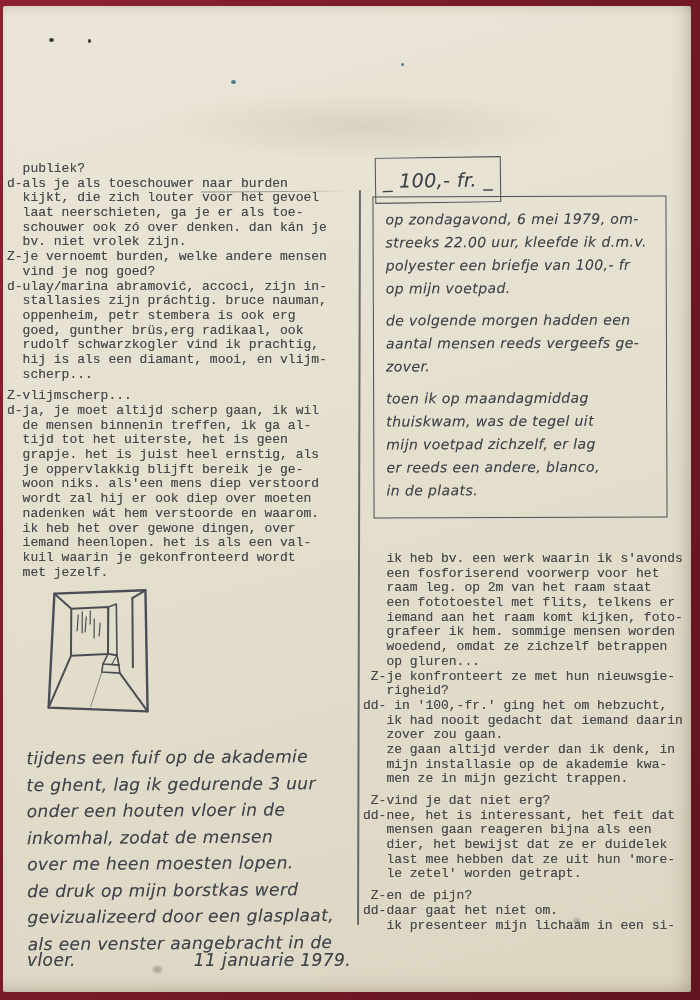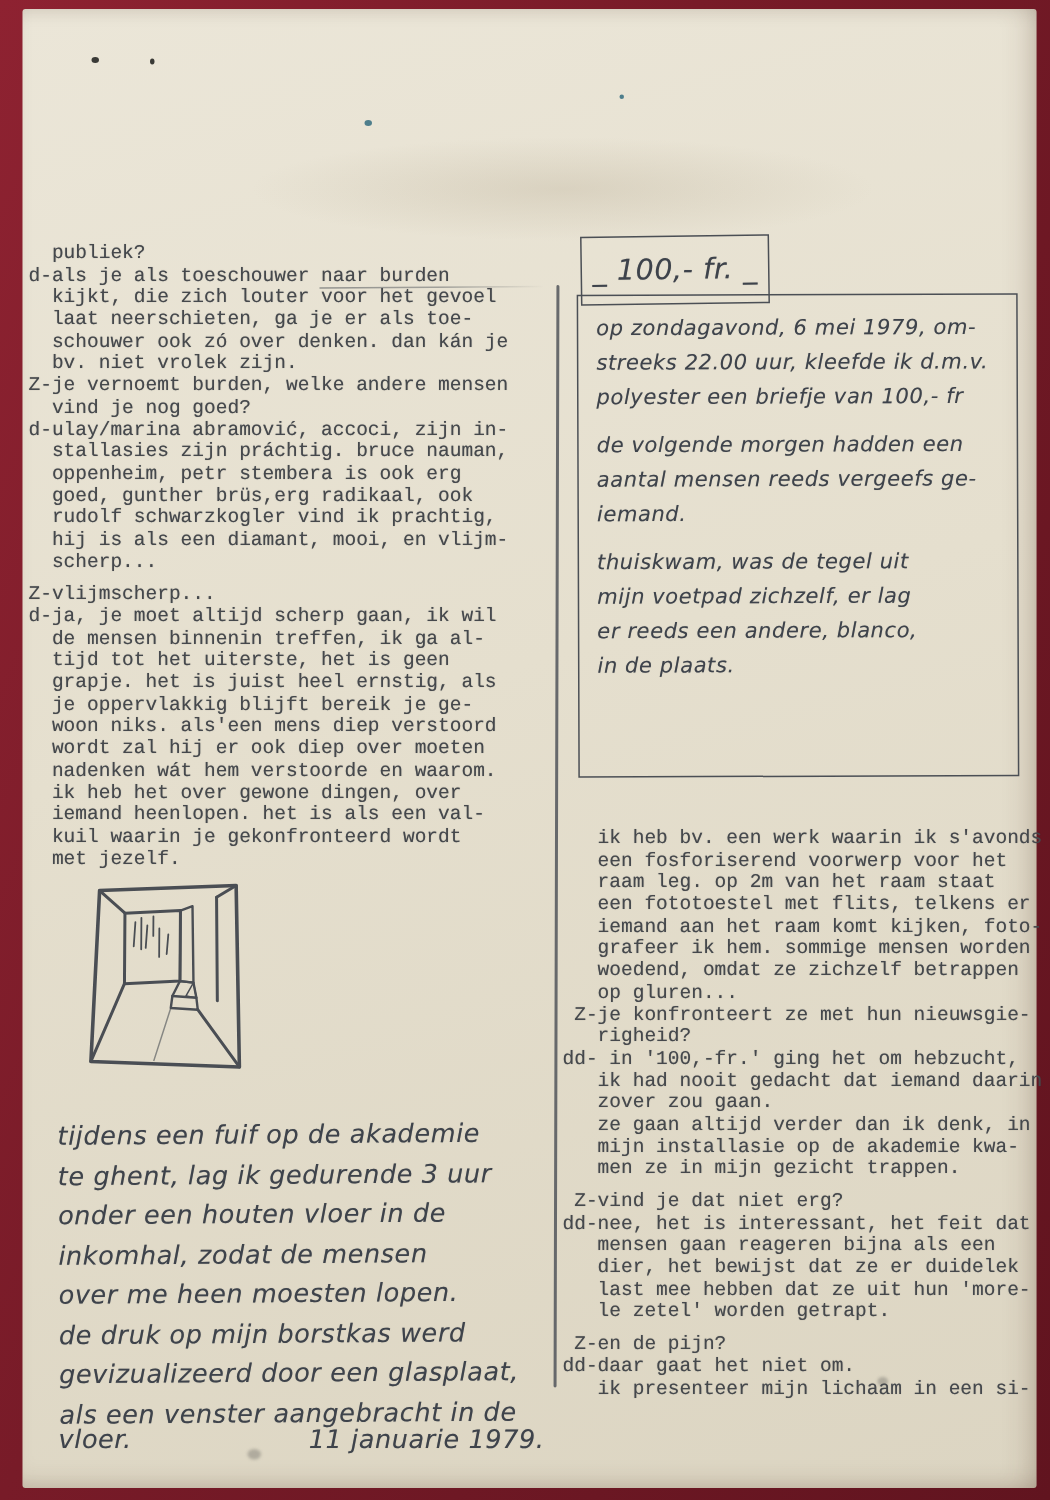--- a/index.html
+++ b/index.html
@@ -9,21 +9,20 @@
     background:linear-gradient(115deg,#8e2231 0%,#781b28 40%,#61141f 100%);
     position:relative;
   }
   .paper{
     position:absolute; left:3px; top:6px; right:9px; bottom:8px;
     background:linear-gradient(165deg,#ebe6d8 0%,#e5dfce 45%,#dcd5c2 100%);
     border-radius:2px;
     box-shadow:inset -14px 0 20px -12px rgba(80,50,35,.28),
                inset 0 -12px 18px -12px rgba(80,50,35,.25),
                inset 0 10px 14px -12px rgba(60,40,30,.18);
-    margin-left:12px;
   }
   .stain{
     position:absolute; left:150px; top:85px; width:420px; height:70px;
     background:radial-gradient(ellipse at center, rgba(182,170,146,.30), rgba(182,170,146,0) 70%);
   }
   .speck{position:absolute;border-radius:50%;}
   .speck.dark{background:#3a3a36;}
   .speck.blue{background:#4e7e8c;}
   .speck.smudge{background:rgba(120,118,110,.45);filter:blur(1px);}
   .typed{
@@ -128,25 +127,27 @@
 
   <div class="divider"></div>
 
   <div class="hw note-title">
     <span>_ 100,- fr. _</span>
   </div>
   <div class="hw note-box">
       <div class="nline">op zondagavond, 6 mei 1979, om-</div>
       <div class="nline">streeks 22.00 uur, kleefde ik d.m.v.</div>
       <div class="nline">polyester een briefje van 100,- fr</div>
+      <div class="nline">op mijn voetpad.</div>
       <div class="nline blank"> </div>
       <div class="nline">de volgende morgen hadden een</div>
       <div class="nline">aantal mensen reeds vergeefs ge-</div>
-      <div class="nline">iemand.</div>
+      <div class="nline">zover.</div>
       <div class="nline blank"> </div>
+      <div class="nline">toen ik op maandagmiddag</div>
       <div class="nline">thuiskwam, was de tegel uit</div>
       <div class="nline">mijn voetpad zichzelf, er lag</div>
       <div class="nline">er reeds een andere, blanco,</div>
       <div class="nline">in de plaats.</div>
     </div>
 
   <div class="typed right" style="color: rgb(69, 72, 76);"><div class="tline">   ik heb bv. een werk waarin ik s'avonds</div><div class="tline">   een fosforiserend voorwerp voor het</div><div class="tline">   raam leg. op 2m van het raam staat</div><div class="tline">   een fototoestel met flits, telkens er</div><div class="tline">   iemand aan het raam komt kijken, foto-</div><div class="tline">   grafeer ik hem. sommige mensen worden</div><div class="tline">   woedend, omdat ze zichzelf betrappen</div><div class="tline">   op gluren...</div><div class="tline"> Z-je konfronteert ze met hun nieuwsgie-</div><div class="tline">   righeid?</div><div class="tline">dd- in '100,-fr.' ging het om hebzucht,</div><div class="tline">   ik had nooit gedacht dat iemand daarin</div><div class="tline">   zover zou gaan.</div><div class="tline">   ze gaan altijd verder dan ik denk, in</div><div class="tline">   mijn installasie op de akademie kwa-</div><div class="tline">   men ze in mijn gezicht trappen.</div><div class="tline blank"> </div><div class="tline"> Z-vind je dat niet erg?</div><div class="tline">dd-nee, het is interessant, het feit dat</div><div class="tline">   mensen gaan reageren bijna als een</div><div class="tline">   dier, het bewijst dat ze er duidelek</div><div class="tline">   last mee hebben dat ze uit hun 'more-</div><div class="tline">   le zetel' worden getrapt.</div><div class="tline blank"> </div><div class="tline"> Z-en de pijn?</div><div class="tline">dd-daar gaat het niet om.</div><div class="tline">   ik presenteer mijn lichaam in een si-</div></div>
 </div>
 
 </body></html>

